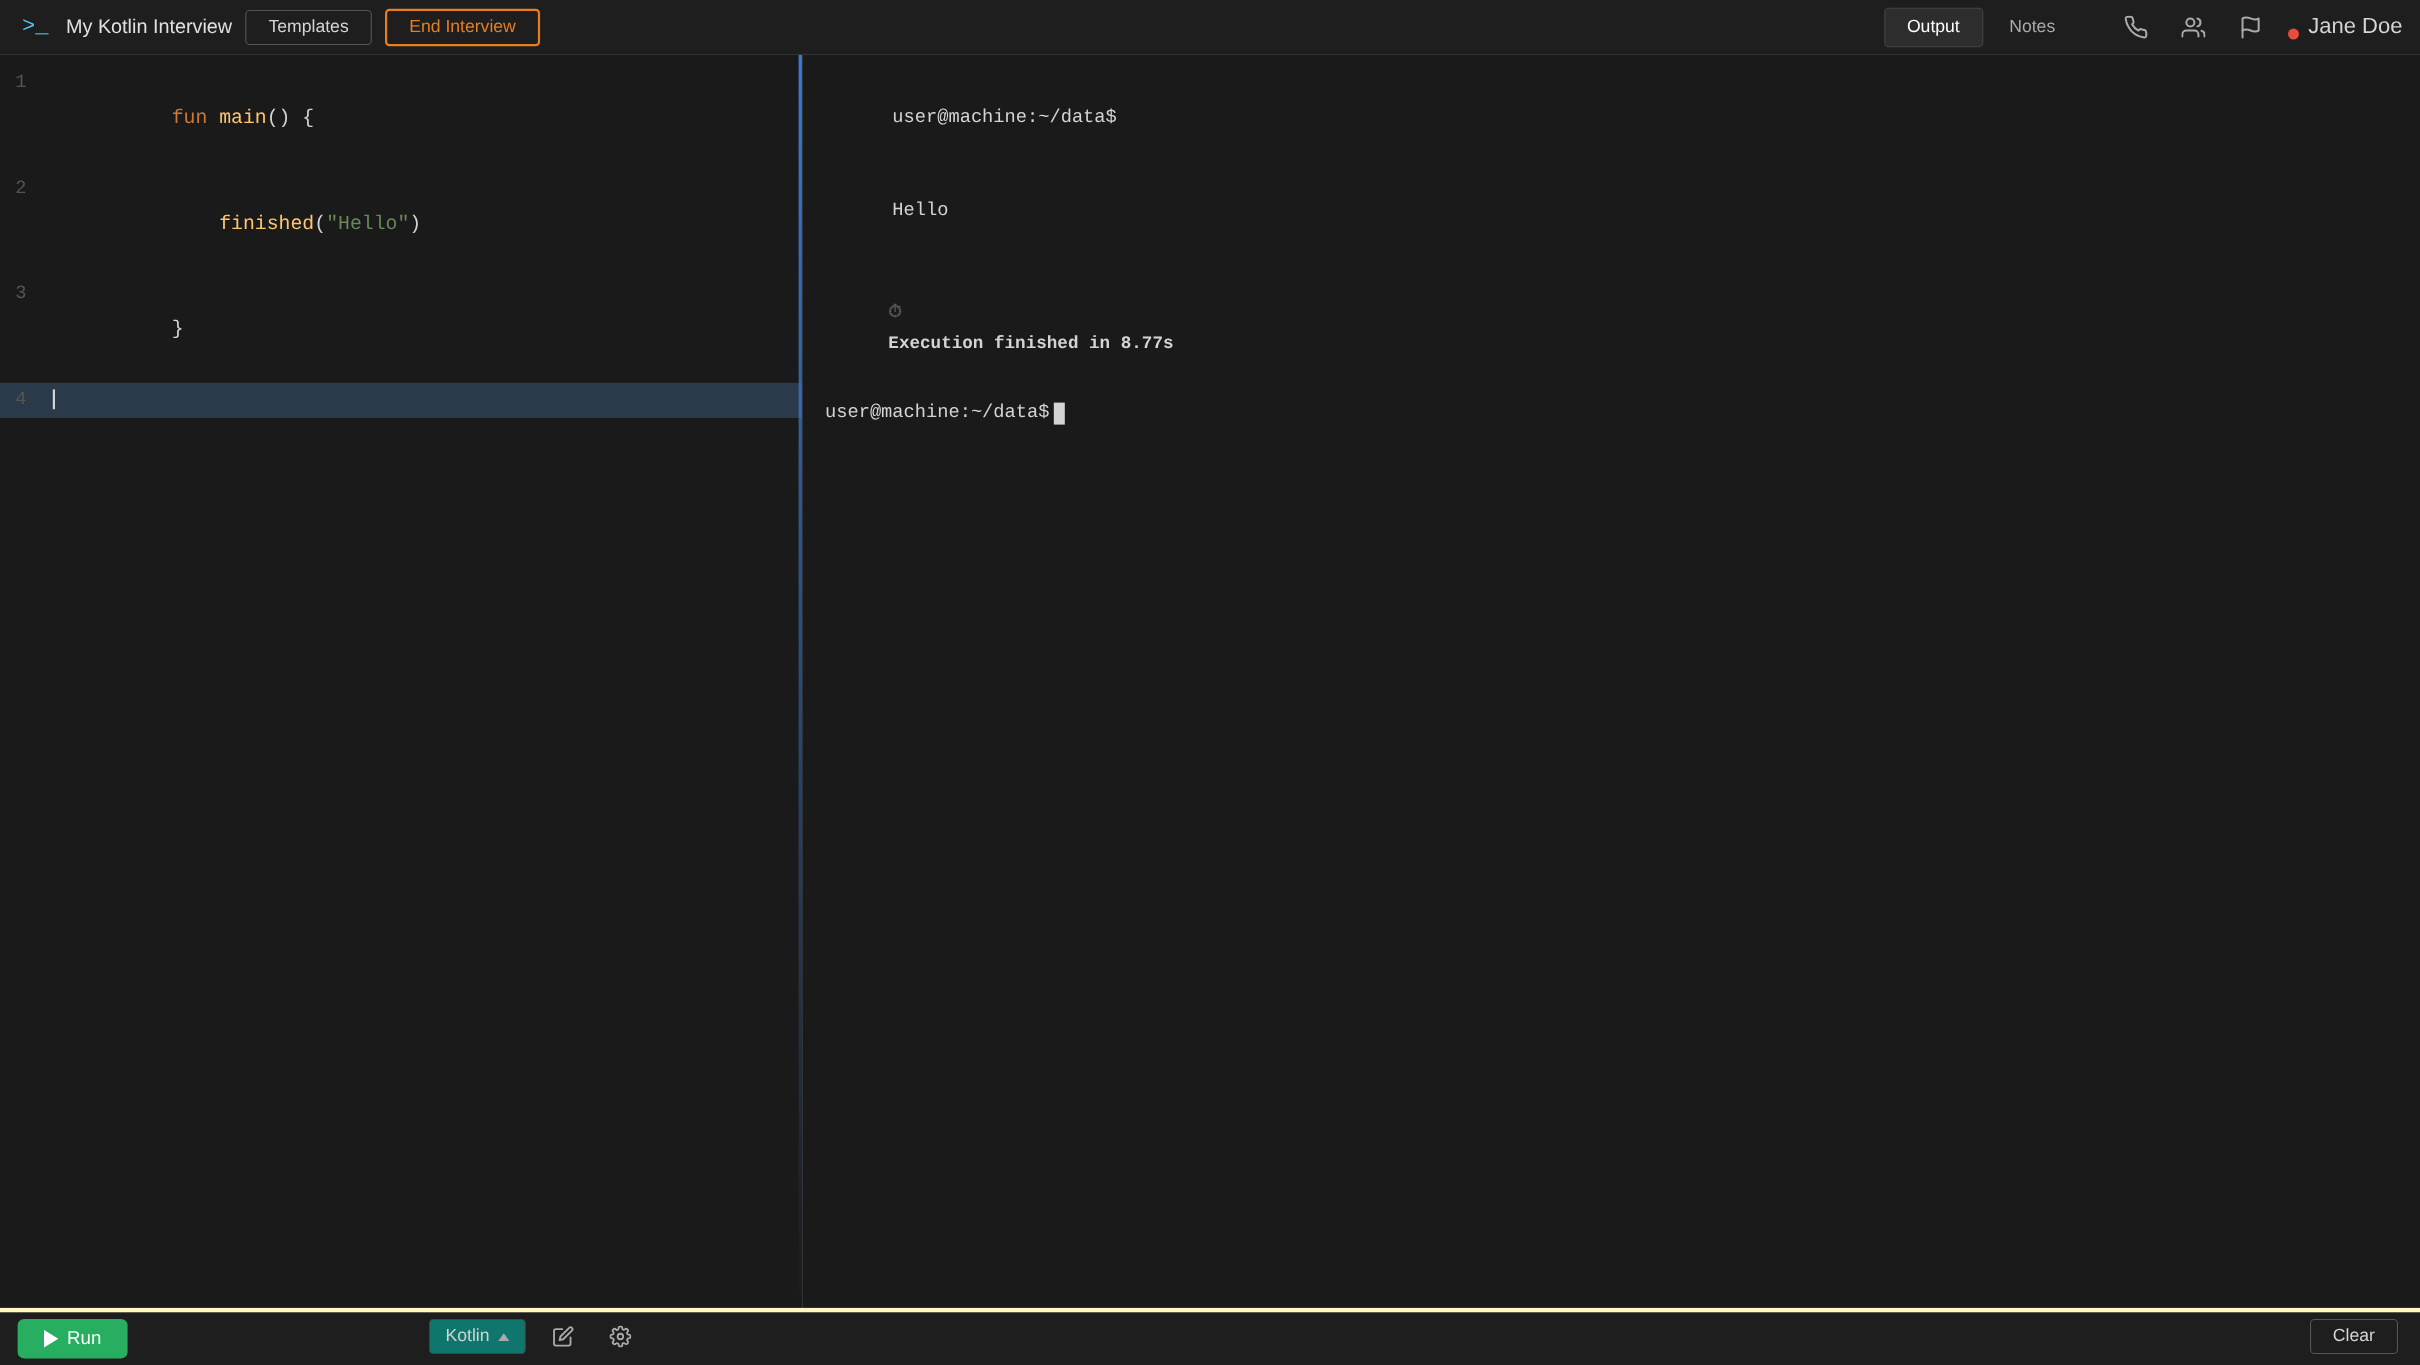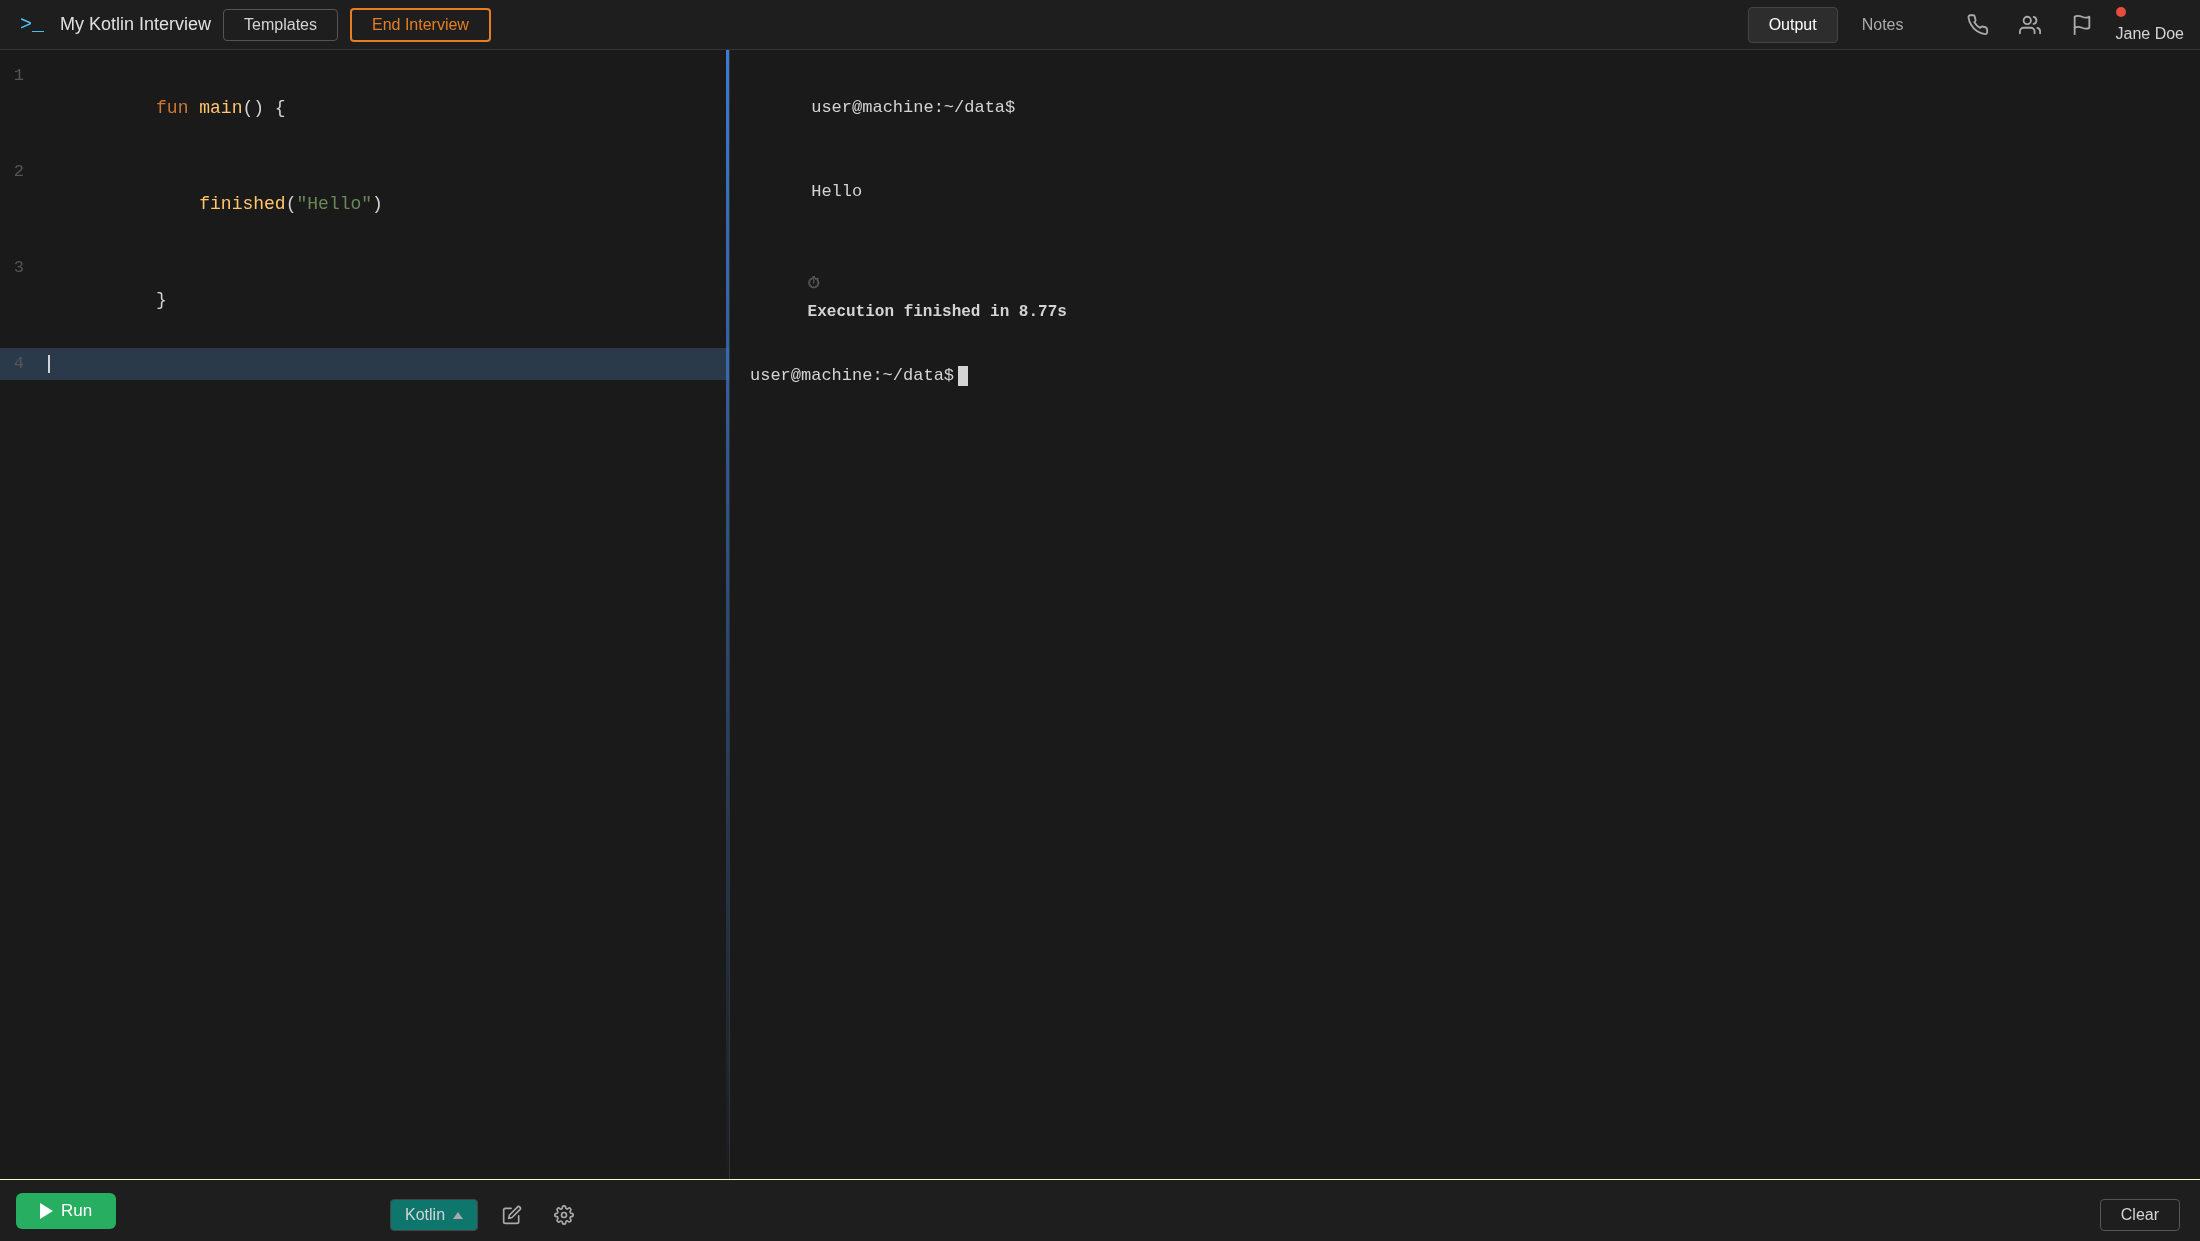--- a/index.html
+++ b/index.html
@@ -115,26 +115,25 @@
       font-size: 22px;
       display: flex;
       align-items: center;
       justify-content: center;
       width: 36px;
       height: 36px;
     }
 
     .user-info {
       display: flex;
-      align-items: flex-start;
+      align-items: flex-end;
       gap: 8px;
       color: #d4d4d4;
       font-family: -apple-system, BlinkMacSystemFont, 'Segoe UI', sans-serif;
-      font-size: 16px;
-      flex-direction: column;
+      font-size: 20px;
     }
 
     .status-dot {
       width: 10px;
       height: 10px;
       border-radius: 50%;
       background: #e74c3c;
       display: inline-block;
     }
 
@@ -259,23 +258,23 @@
       width: 10px;
       height: 20px;
       background: #d4d4d4;
       vertical-align: middle;
     }
 
     
     .bottom-toolbar {
       display: flex;
       align-items: center;
-      height: 62px;
+      height: 52px;
       background: #1e1e1e;
-      border-top: 1px solid #fef9c3;
+      border-top: 4px solid #fef9c3;
       padding: 0 16px;
       position: absolute;
       bottom: 0;
       left: 0;
       width: 2200px;
     }
 
     .btn-run {
       display: flex;
       align-items: center;

